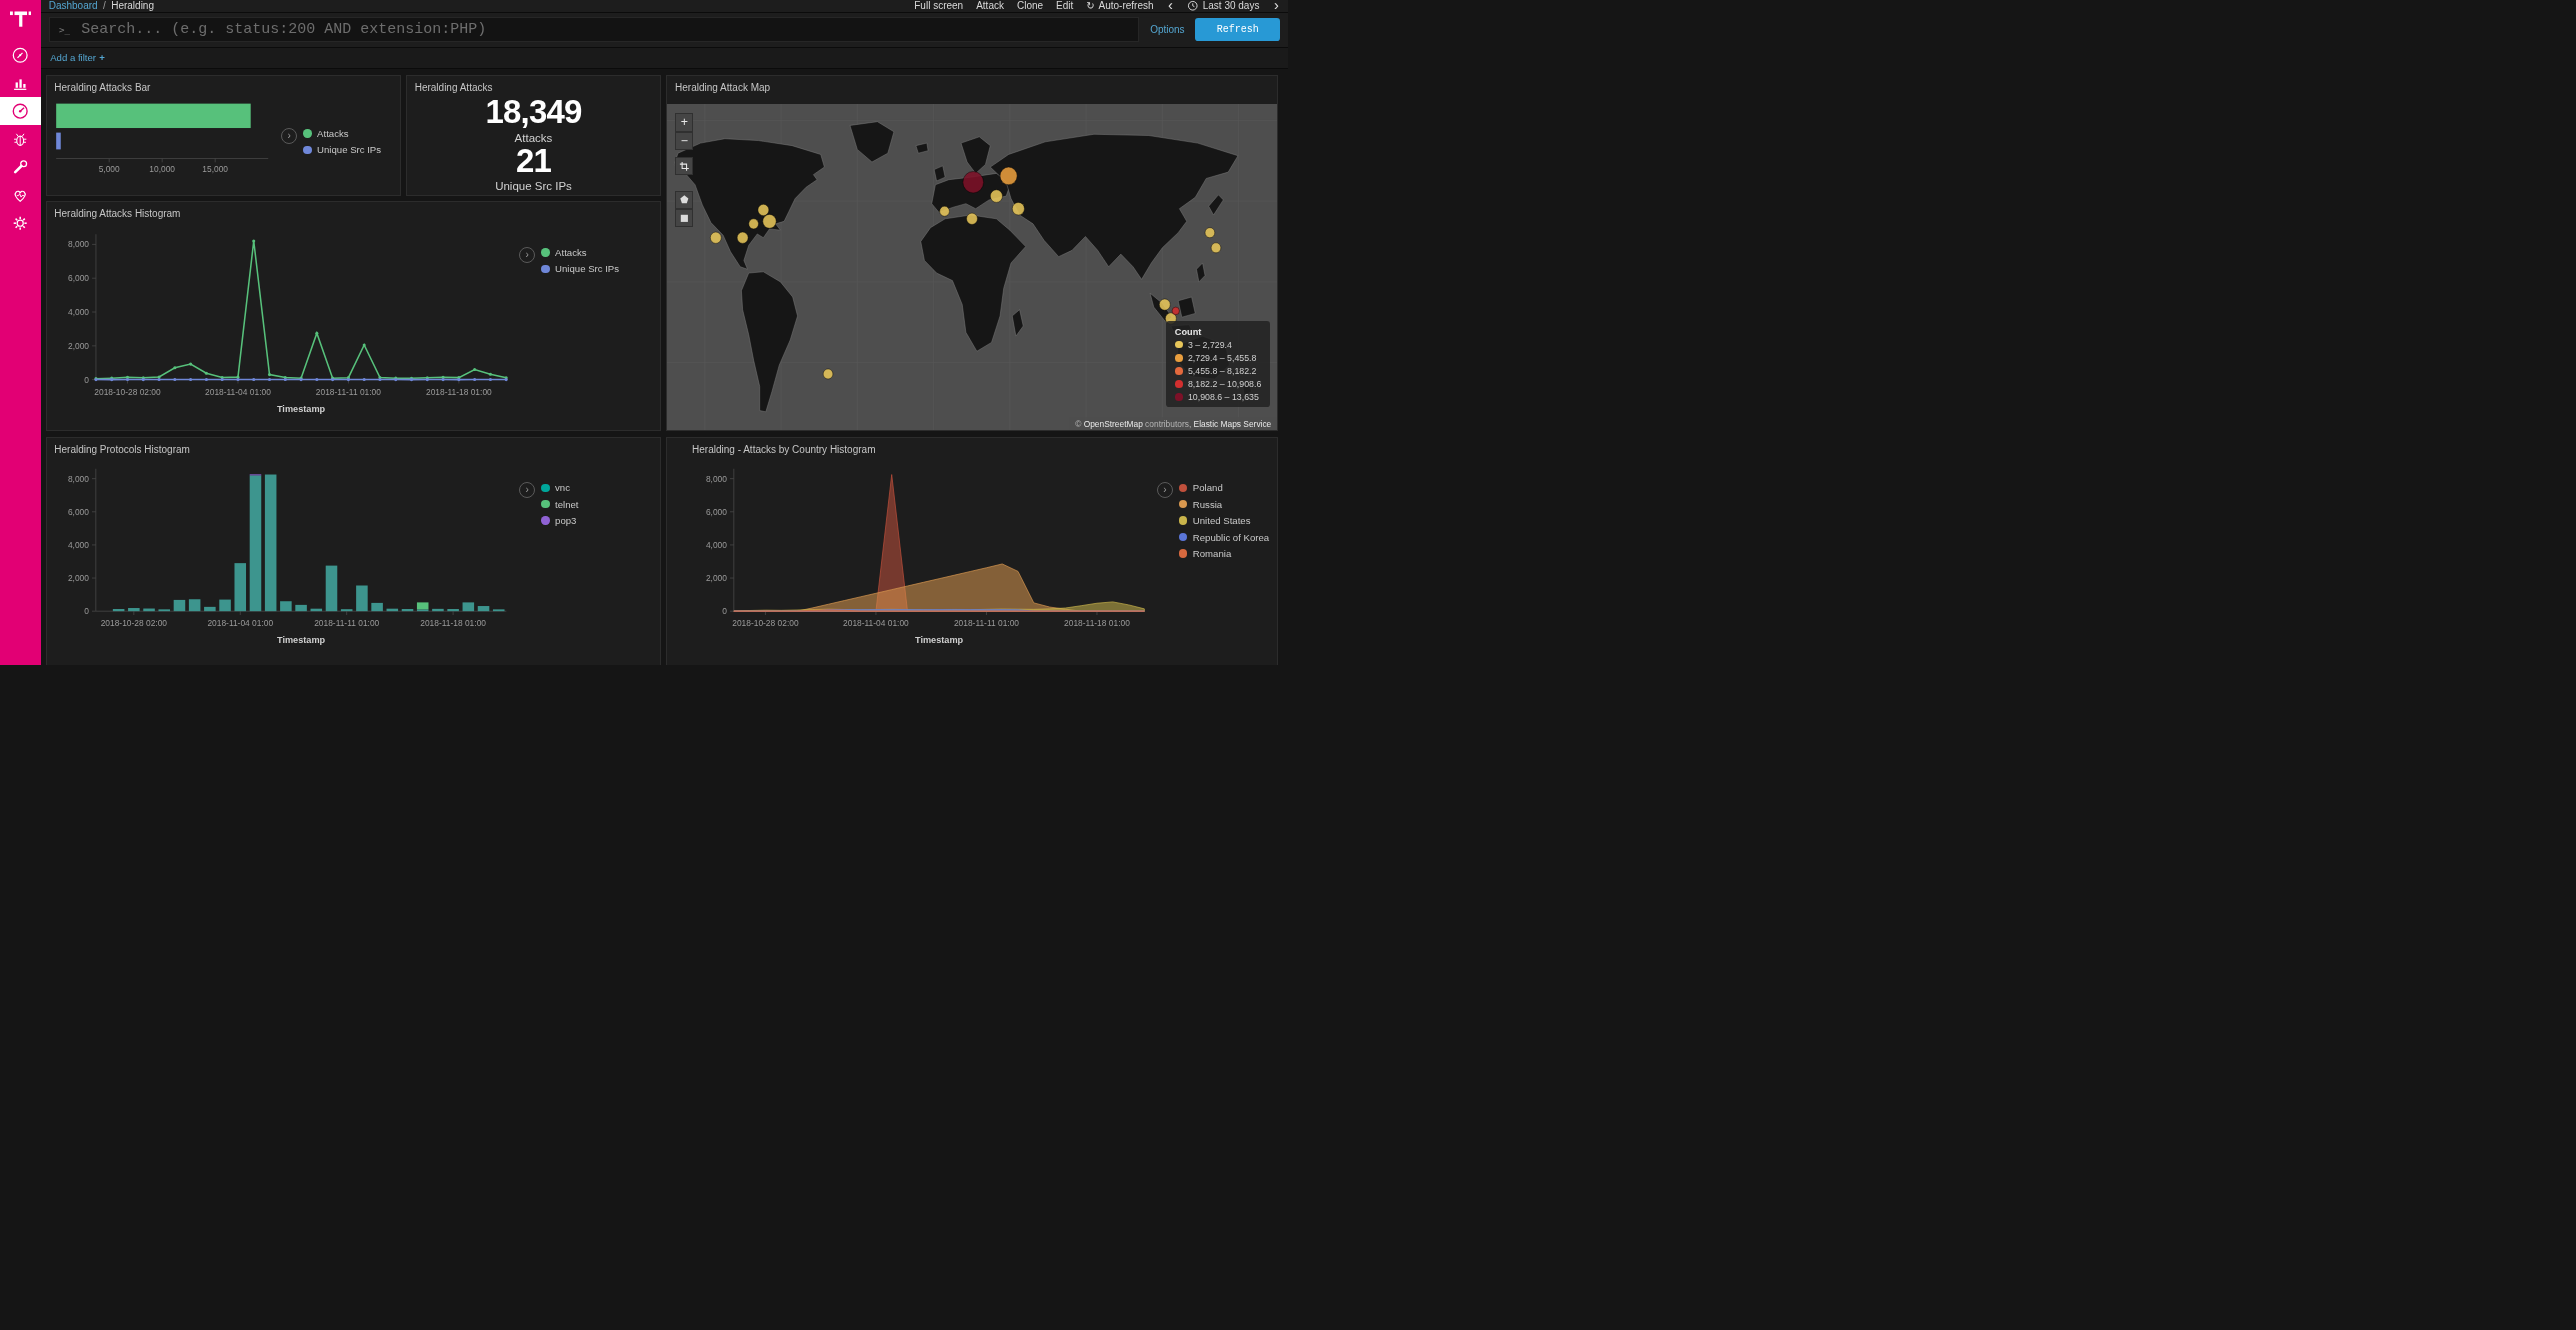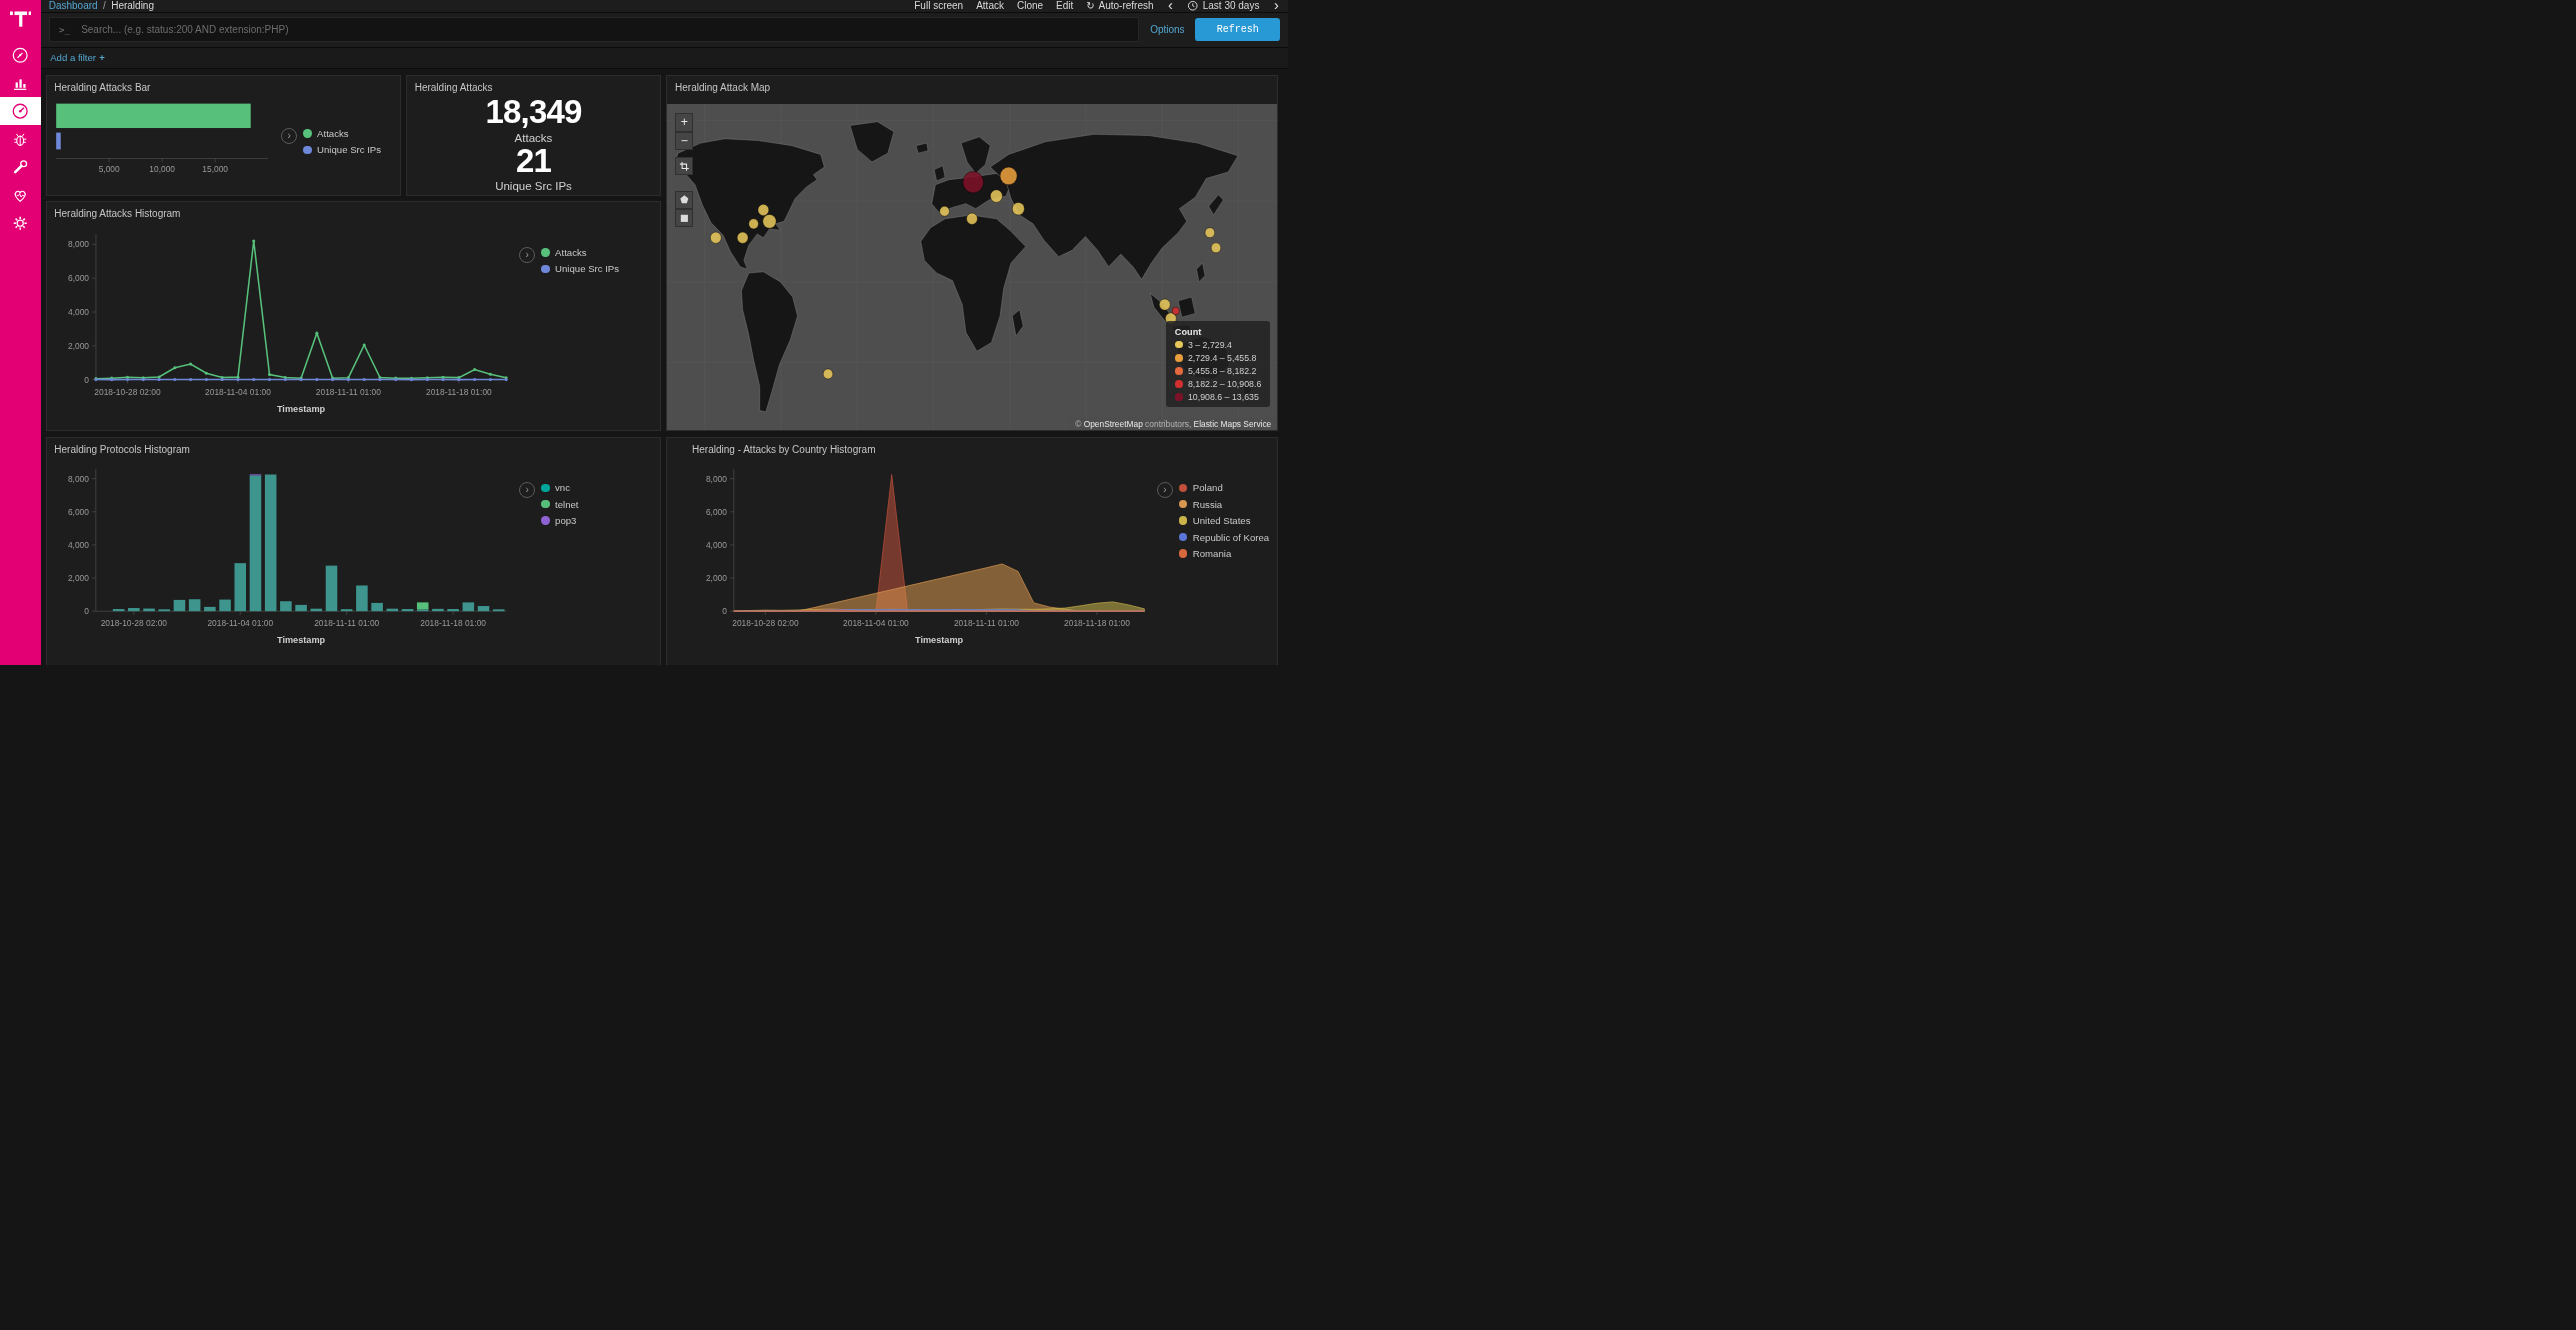--- a/index.html
+++ b/index.html
@@ -19,21 +19,21 @@
   .crumb a{color:#54a6d1;text-decoration:none;cursor:pointer;}
   .crumb .sep{color:#9a9a9a;margin:0 5.4px;}
   .nav-actions{display:flex;align-items:flex-start;gap:13px;}
   .navlink{cursor:pointer;white-space:nowrap;}
   .nav-ico{display:inline-flex;align-items:center;gap:3.8px;cursor:pointer;white-space:nowrap;}
   .chev{font-size:14.6px;line-height:10.7px;cursor:pointer;color:#e2e2e2;padding:0 1.5px;}
   
   .searchbar{background:#1d1d1d;padding:4.6px 7.7px;display:flex;align-items:center;gap:10.7px;border-bottom:0.8px solid #0b0b0b;}
   .query{flex:1;background:#131313;border:0.8px solid #262626;height:23px;display:flex;align-items:center;padding:0 9.2px;}
   .query .prompt{color:#7a7a7a;font-family:"DejaVu Sans Mono",monospace;font-size:9.2px;margin-right:9.2px;}
-  .query input{flex:1;background:transparent;border:none;outline:none;color:#dddddd;font-size:10px;font-family:Liberation Sans, sans-serif;}
+  .query input{flex:1;background:transparent;border:none;outline:none;color:#dddddd;font-size:15px;font-family:Liberation Mono, monospace;}
   .query input::placeholder{color:#6d6d6d;}
   .options{color:#54a6d1;font-size:10px;cursor:pointer;text-decoration:none;white-space:nowrap;}
   .refresh-btn{background:#2899d5;color:#fff;border:none;padding:6.1px 21.5px;font-size:10px;border-radius:3.1px;cursor:pointer;font-family:Liberation Mono, monospace;}
   .filterbar{background:#1a1a1a;padding:4.6px 9.2px;font-size:9.6px;border-bottom:0.8px solid #0b0b0b;}
   .addfilter{color:#54a6d1;cursor:pointer;text-decoration:none;}
   .addfilter .plus{font-weight:bold;margin-left:3.1px;}
   
   .dash{flex:1;padding:6.1px 4.6px;display:grid;grid-template-columns:355px 255px 612px;
         grid-template-rows:121px 230px 238px;gap:5.4px;background:#151515;}
   .panel{background:#1d1d1d;border:0.8px solid #2c2c2c;overflow:hidden;position:relative;box-sizing:border-box;}

